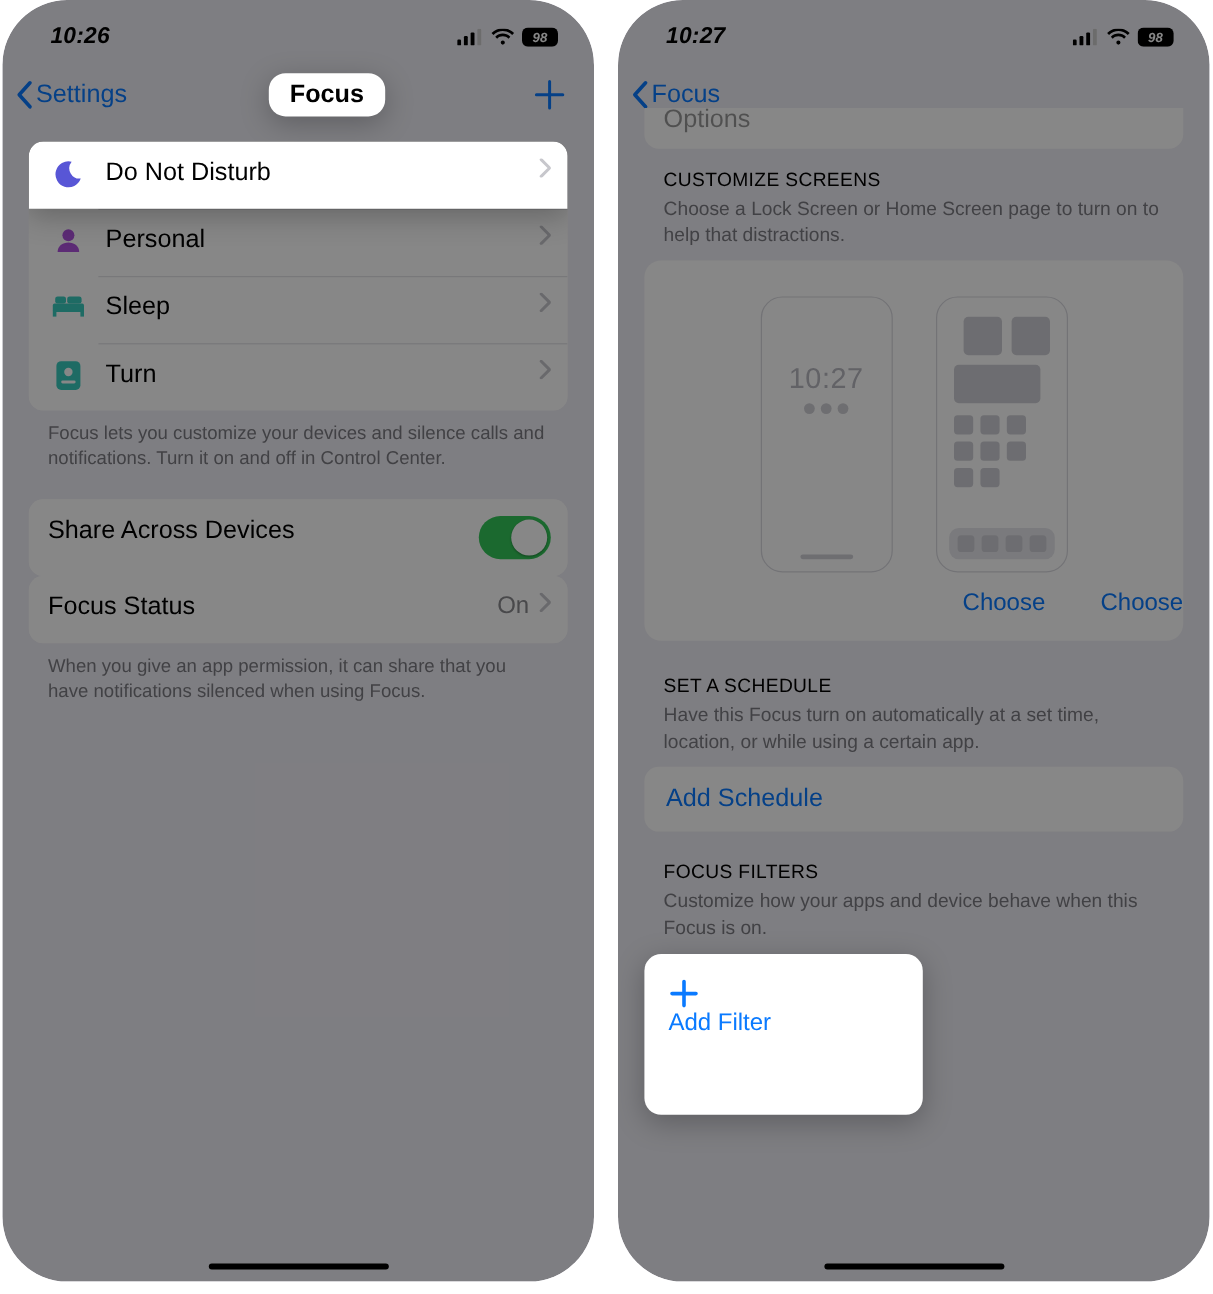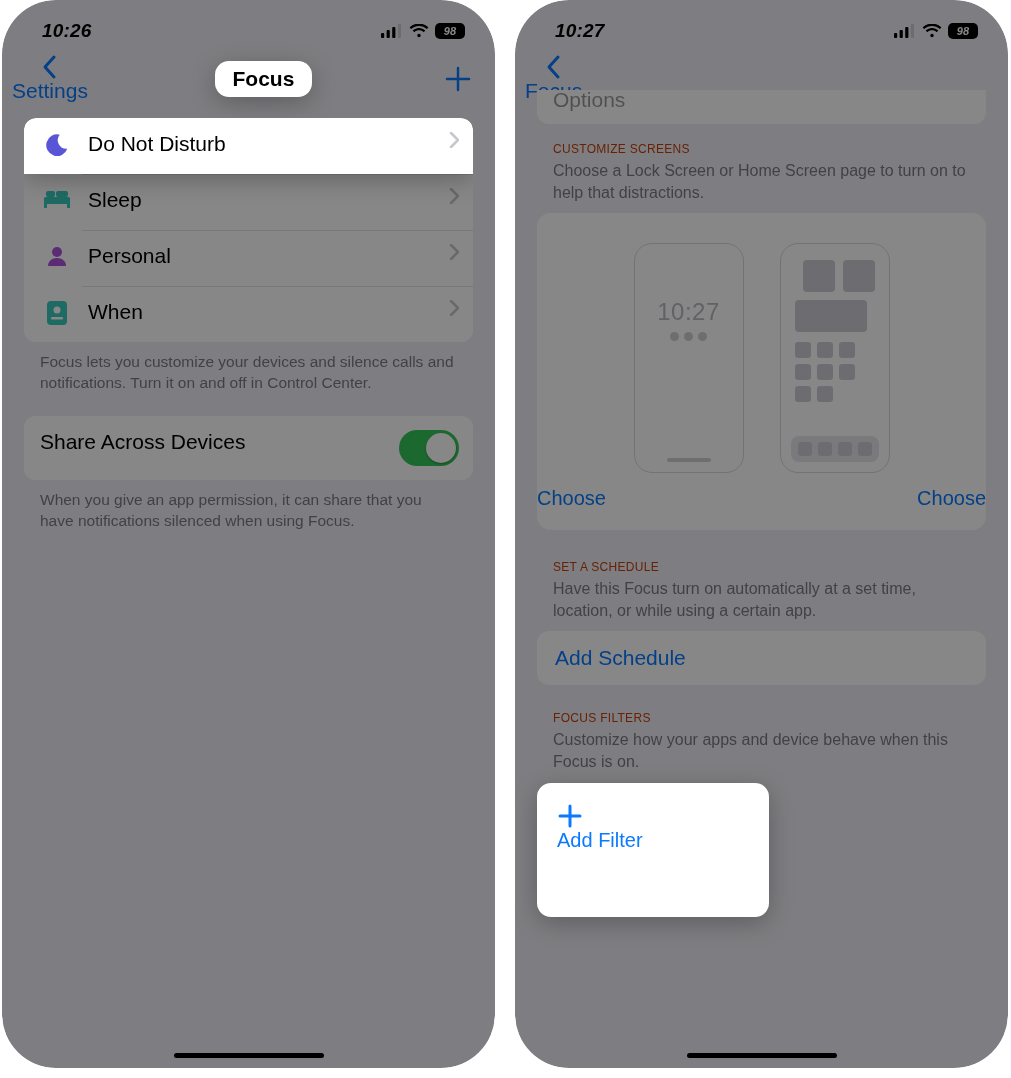--- a/index.html
+++ b/index.html
@@ -47,21 +47,21 @@
   .sb-signal, .sb-wifi, .sb-batt { display:inline-flex;text-align:right; }
   svg { display:block; }
   
   .navbar {
     display:flex;
     align-items:center;
     justify-content:space-between;
     padding: 6px 18px 12px 10px;
     height: 56px;
   }
-  .nav-back { display:flex; align-items:center; color:#0a7aff; font-size:21px; font-weight:400;flex-direction:column; }
+  .nav-back { display:flex; align-items:center; color:#0a7aff; font-size:21px; font-weight:400; }
   .nav-back svg { margin-right: 2px; }
   .nav-title { font-size:21px; font-weight:600; color:#000; padding: 6px 18px; }
   .nav-add { color:#0a7aff; font-size:30px; font-weight:300; padding: 0 6px; display:flex; align-items:center; }
   
   .group {
     margin: 0 22px;
     background:#fff;
     border-radius: 12px;
     overflow: hidden;
   }
@@ -105,23 +105,23 @@
     left: 50%;
     transform: translateX(-50%);
     width: 150px;
     height: 5px;
     border-radius: 3px;
     background:#000;
   }
   
   .section-header {
     margin: 0 38px 4px;
-    font-size: 12px;
+    font-size: 16px;
     letter-spacing: 0.3px;
-    color:#c2410c;
+    color:#000000;
     text-transform: none;
   }
   .section-sub {
     margin: 2px 38px 10px;
     font-size: 16px;
     color:#7c7c82;
     line-height:1.35;
   }
   .options-row {
     margin: -20px 22px 18px;
@@ -155,21 +155,21 @@
   .mini-phone.lock .bar { position:absolute; bottom:10px; width:44px; height:4px; border-radius:2px; background:#d0d0d6; }
   .mini-phone.home { padding-top: 16px; align-items: flex-start; padding-left: 14px; padding-right: 14px; }
   .mini-phone.home .r { display:flex; gap:8px; margin-bottom:8px; justify-content:flex-end; width:100%;}
   .mini-phone.home .sq { background:#cfcfd5; border-radius:4px; }
   .mini-phone.home .sq.small { width:32px; height:32px; }
   .mini-phone.home .sq.wide { width:72px; height:32px; }
   .mini-phone.home .grid4 { display:flex; gap:6px; flex-wrap:wrap; width:100%; margin-top:2px;}
   .mini-phone.home .grid4 .sq.tiny { width:16px; height:16px; border-radius:3px; }
   .mini-phone.home .dock { position:absolute; bottom:10px; left:10px; right:10px; height:26px; border-radius:8px; background:#e7e7ec; display:flex; align-items:center; justify-content:center; gap:6px;}
   .mini-phone.home .dock .sq.tiny { width:14px; height:14px; border-radius:3px; background:#cfcfd5; }
-  .choose-row { display:flex; justify-content:space-between; gap: 110px; margin-top: 14px;}
+  .choose-row { display:flex; justify-content:flex-end; gap: 46px; margin-top: 14px;}
   .choose-row span { color:#0a7aff; font-size:20px; }
   .link-row {
     margin: 0 22px 26px;
     background:#fff;
     border-radius: 12px;
     padding: 15px 18px;
     font-size:21px;
     color:#0a7aff;
   }
   .tile {
@@ -243,76 +243,87 @@
       </span>
       <span class="lbl">Do Not Disturb</span>
       <span class="chev">
         <svg width="10" height="16" viewBox="0 0 10 16">
             <path d="M2 1l7 7-7 7" stroke="#c7c7cc" stroke-width="2.5" fill="none" stroke-linecap="round" stroke-linejoin="round"></path>
           </svg>
       </span>
     </div>
     <div class="row">
       <span class="ico">
+        <svg width="24" height="24" viewBox="0 0 24 24">
+            <circle cx="12" cy="8" r="5" fill="#af52de"></circle>
+            <path d="M3 22c0-5 4-8 9-8s9 3 9 8z" fill="#af52de"></path>
+          </svg>
+      </span>
+      <span class="lbl">Personal</span>
+      <span class="chev">
+          <svg width="10" height="16" viewBox="0 0 10 16">
+            <path d="M2 1l7 7-7 7" stroke="#c7c7cc" stroke-width="2.5" fill="none" stroke-linecap="round" stroke-linejoin="round"></path>
+          </svg>
+        </span>
+    </div>
+    <div class="row">
+      <span class="ico">
         <svg width="28" height="20" viewBox="0 0 28 20">
             <rect x="1" y="9" width="26" height="7" rx="1.5" fill="#39cabe"></rect>
             <rect x="1" y="15" width="3" height="5" fill="#39cabe"></rect>
             <rect x="24" y="15" width="3" height="5" fill="#39cabe"></rect>
             <rect x="3" y="3" width="9" height="6" rx="2" fill="#39cabe"></rect>
             <rect x="13" y="3" width="12" height="6" rx="2" fill="#39cabe"></rect>
           </svg>
       </span>
       <span class="lbl">Sleep</span>
       <span class="chev">
           <svg width="10" height="16" viewBox="0 0 10 16">
             <path d="M2 1l7 7-7 7" stroke="#c7c7cc" stroke-width="2.5" fill="none" stroke-linecap="round" stroke-linejoin="round"></path>
           </svg>
         </span>
     </div>
     <div class="row">
       <span class="ico">
-        <svg width="24" height="24" viewBox="0 0 24 24">
-            <circle cx="12" cy="8" r="5" fill="#af52de"></circle>
-            <path d="M3 22c0-5 4-8 9-8s9 3 9 8z" fill="#af52de"></path>
-          </svg>
-      </span>
-      <span class="lbl">Personal</span>
-      <span class="chev">
-          <svg width="10" height="16" viewBox="0 0 10 16">
-            <path d="M2 1l7 7-7 7" stroke="#c7c7cc" stroke-width="2.5" fill="none" stroke-linecap="round" stroke-linejoin="round"></path>
-          </svg>
-        </span>
-    </div>
-    <div class="row">
-      <span class="ico">
         <svg width="22" height="26" viewBox="0 0 22 26">
             <rect x="1" y="1" width="20" height="24" rx="4" fill="#39cabe"></rect>
             <circle cx="11" cy="10" r="3.5" fill="#fff"></circle>
             <rect x="5" y="17" width="12" height="2.5" rx="1.2" fill="#fff"></rect>
           </svg>
       </span>
-      <span class="lbl">When</span>
+      <span class="lbl">Turn</span>
       <span class="chev">
           <svg width="10" height="16" viewBox="0 0 10 16">
             <path d="M2 1l7 7-7 7" stroke="#c7c7cc" stroke-width="2.5" fill="none" stroke-linecap="round" stroke-linejoin="round"></path>
           </svg>
         </span>
     </div>
   </div>
   <div class="footer-text">Focus lets you customize your devices and silence calls and notifications. Turn it on and off in Control Center.</div>
 
   <div class="group">
     <div class="row">
       <span class="lbl" style="font-size:21px">Share Across Devices</span>
       <div class="toggle">
           <div class="knob"></div>
         </div>
     </div>
   </div>
 
+  <div class="group">
+    <div class="row">
+      <span class="lbl">Focus Status</span>
+      <span class="val">On</span>
+      <span class="chev">
+          <svg width="10" height="16" viewBox="0 0 10 16">
+            <path d="M2 1l7 7-7 7" stroke="#c7c7cc" stroke-width="2.5" fill="none" stroke-linecap="round" stroke-linejoin="round"></path>
+          </svg>
+        </span>
+    </div>
+  </div>
   <div class="footer-text">When you give an app permission, it can share that you have notifications silenced when using Focus.</div>
 
   <div class="home-indicator"></div>
   <div class="dim-overlay"></div>
 </div>
 
 <div class="phone right">
   <div class="statusbar">
     <span>10:27</span>
     <span class="sb-icons">

